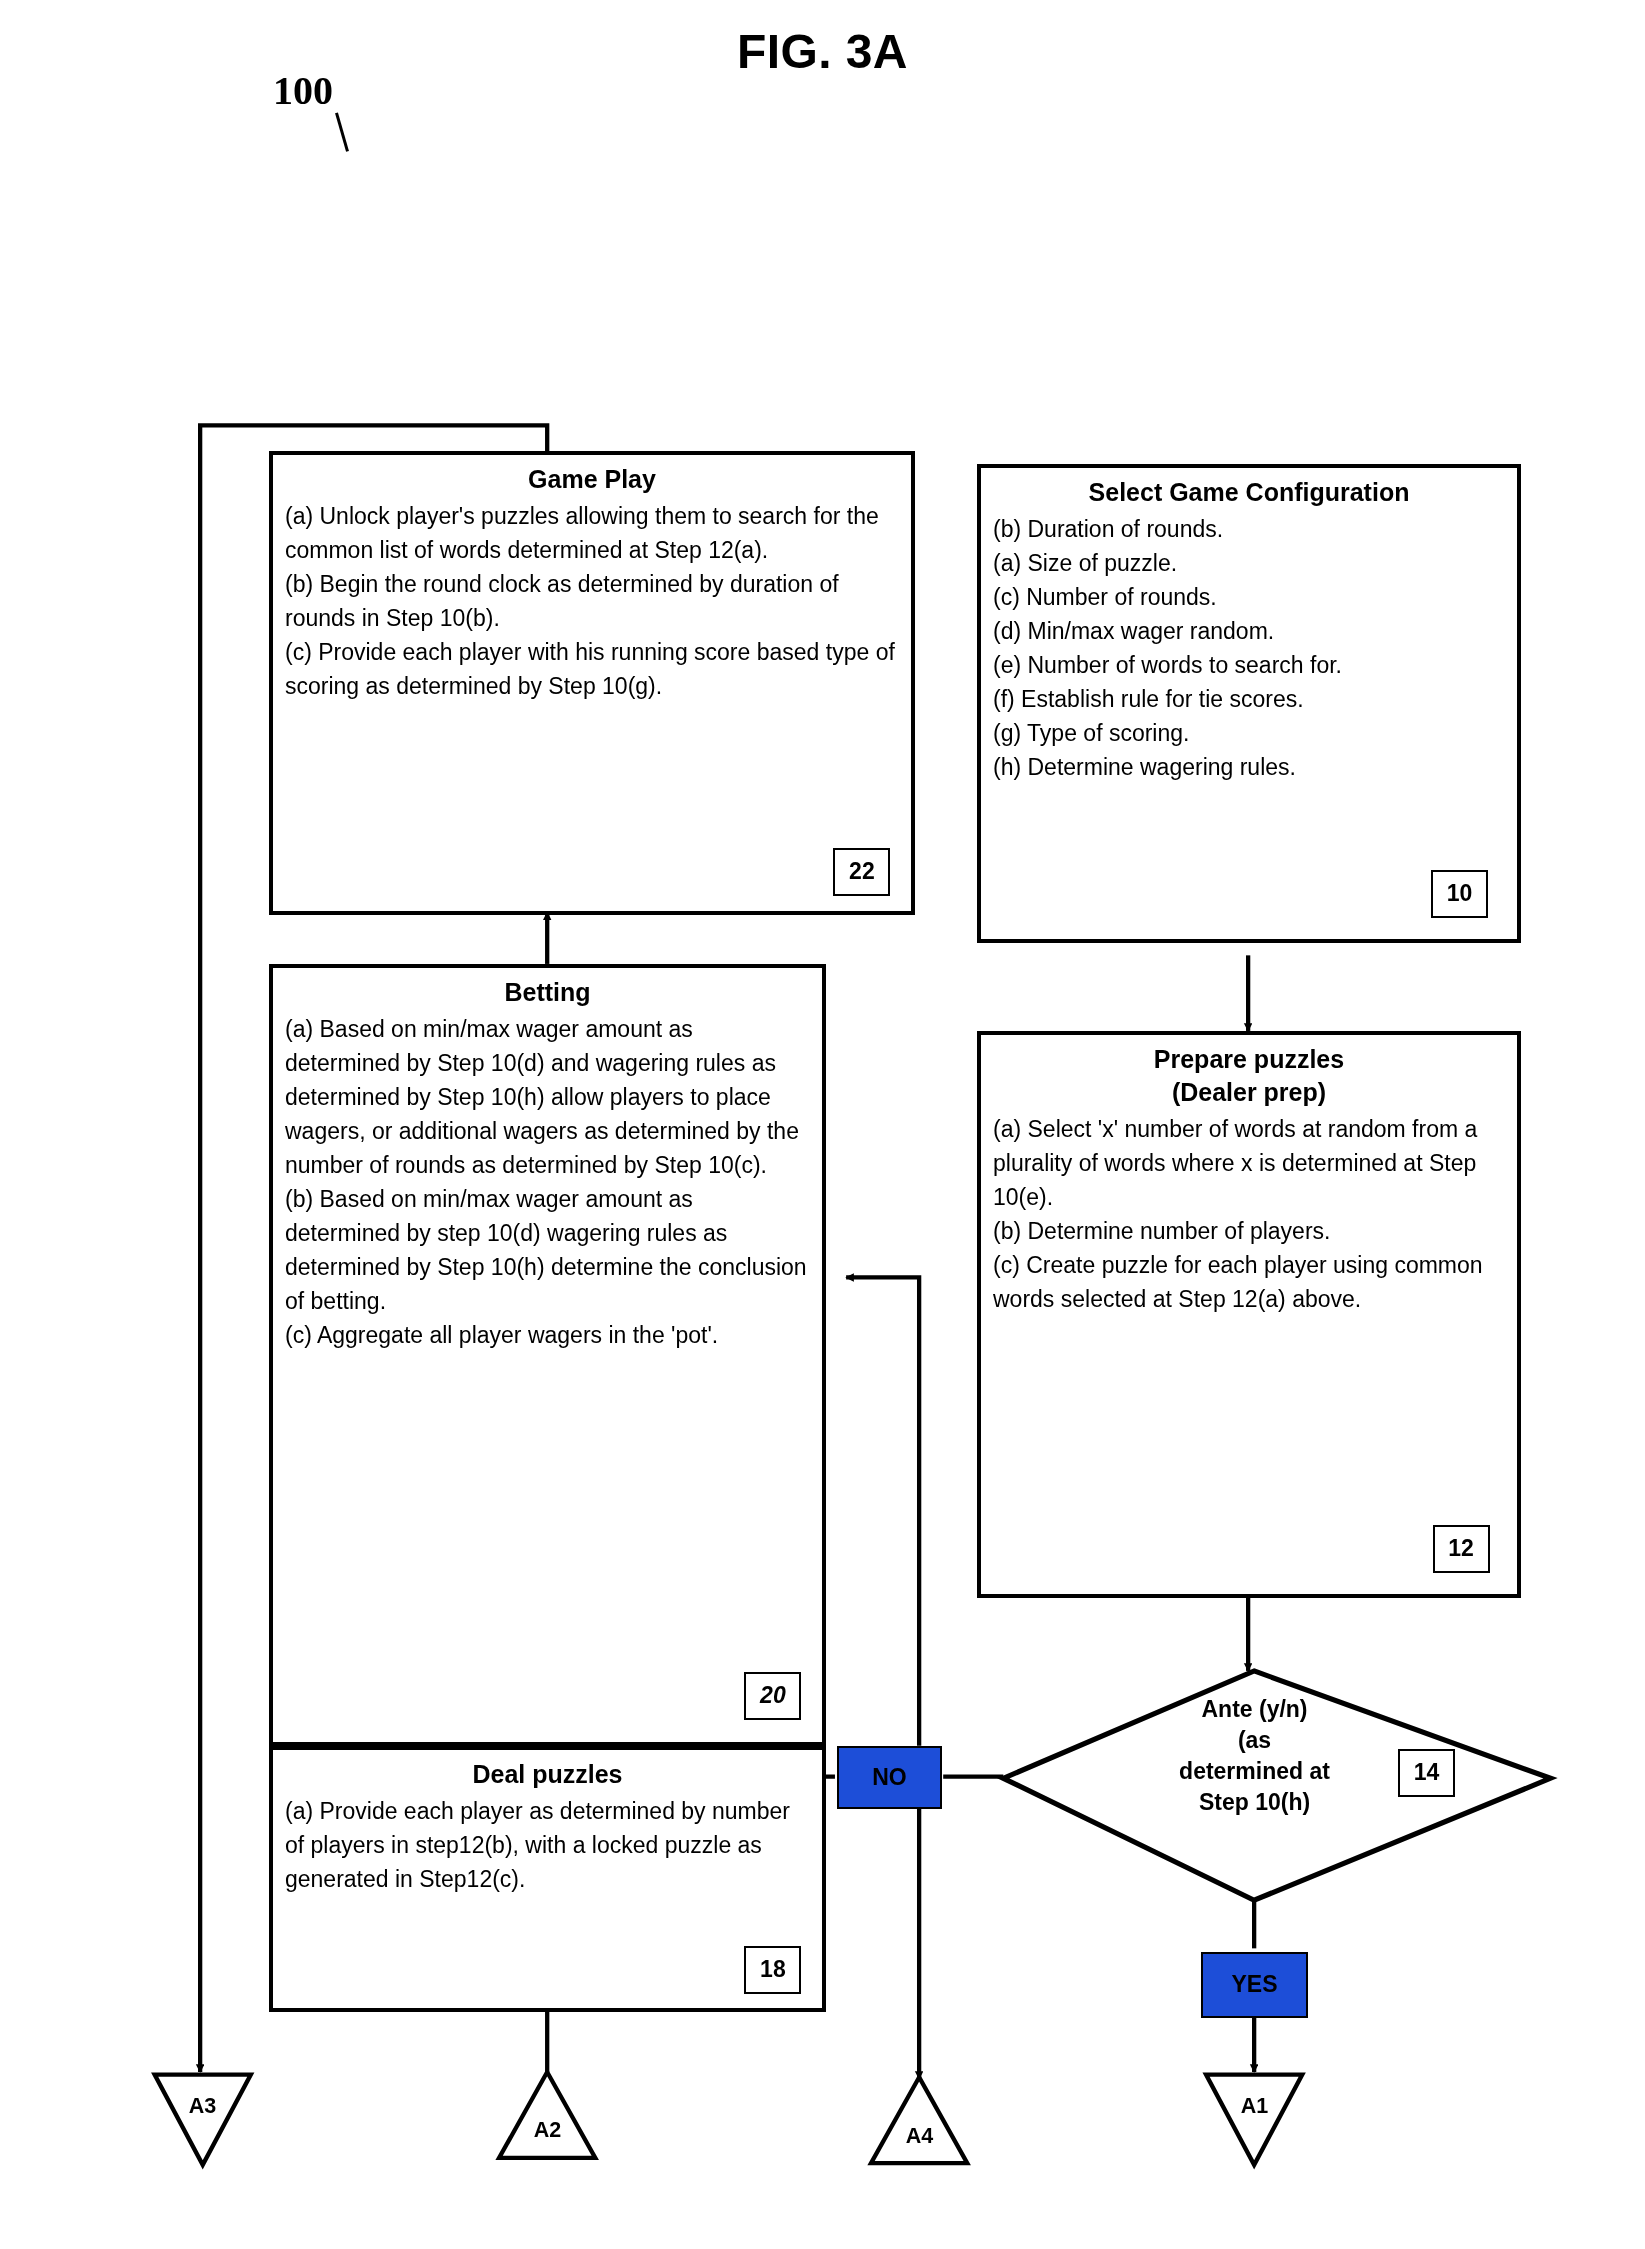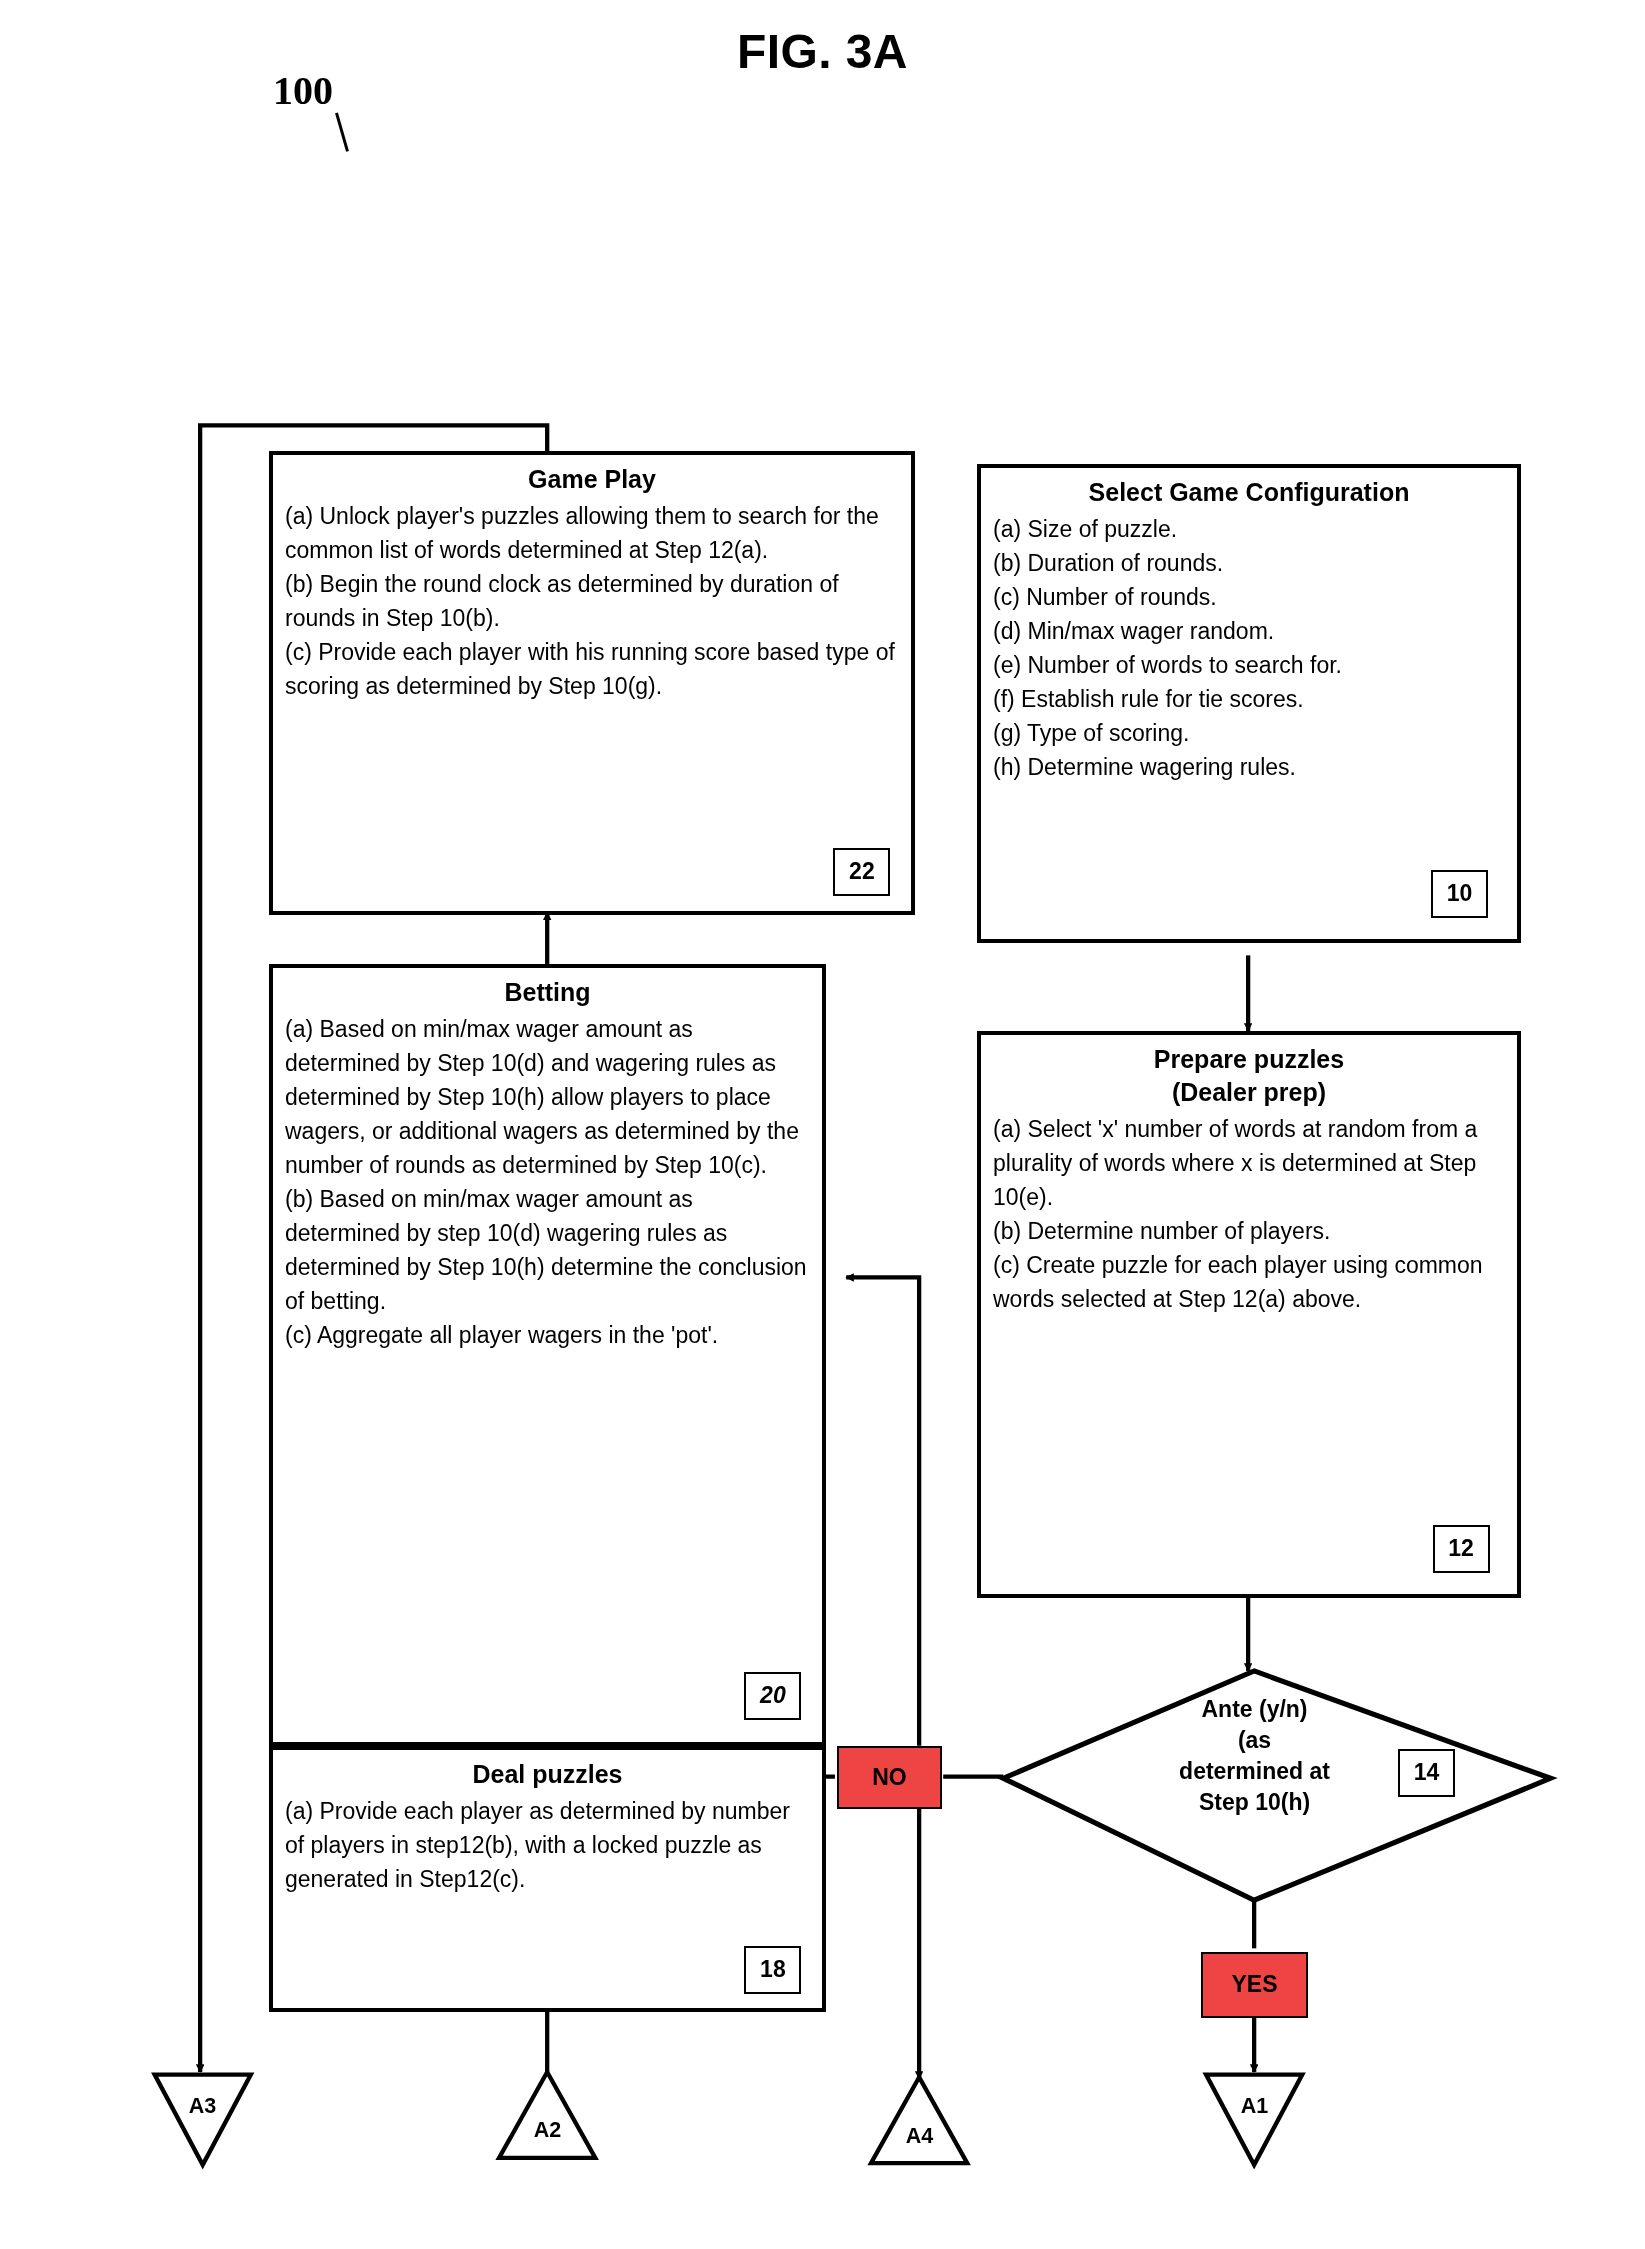--- a/index.html
+++ b/index.html
@@ -85,21 +85,21 @@
     text-align: center;
     font-size: 23px;
     font-weight: bold;
   }
 
   
   .label-box {
     position: absolute;
     box-sizing: border-box;
     border: 2.6px solid #000;
-    background: #ef4444;
+    background: #1d4ed8;
     text-align: center;
     font-size: 23px;
     font-weight: bold;
   }
   .diamond-text {
     position: absolute;
     text-align: center;
     font-size: 23px;
     line-height: 31px;
     font-weight: bold;
@@ -180,22 +180,22 @@
       <p>(a) Unlock player's puzzles allowing them to search for the common list of words determined at Step 12(a).</p>
       <p>(b) Begin the round clock as determined by duration of rounds in Step 10(b).</p>
       <p>(c) Provide each player with his running score based type of scoring as determined by Step 10(g).</p>
     </div>
     <div class="ref-num" style="right:20.6px; bottom:15.5px;">22</div>
   </div>
 
   <div class="node" style="left:977px; top:464px; width:544px; height:479px;">
     <div class="node-title">Select Game Configuration</div>
     <div class="node-body">
+      <p>(b) Duration of rounds.</p>
       <p>(a) Size of puzzle.</p>
-      <p>(b) Duration of rounds.</p>
       <p>(c) Number of rounds.</p>
       <p>(d) Min/max wager random.</p>
       <p>(e) Number of words to search for.</p>
       <p>(f) Establish rule for tie scores.</p>
       <p>(g) Type of scoring.</p>
       <p>(h) Determine wagering rules.</p>
     </div>
     <div class="ref-num" style="right:29px; bottom:20.6px;">10</div>
   </div>
 

